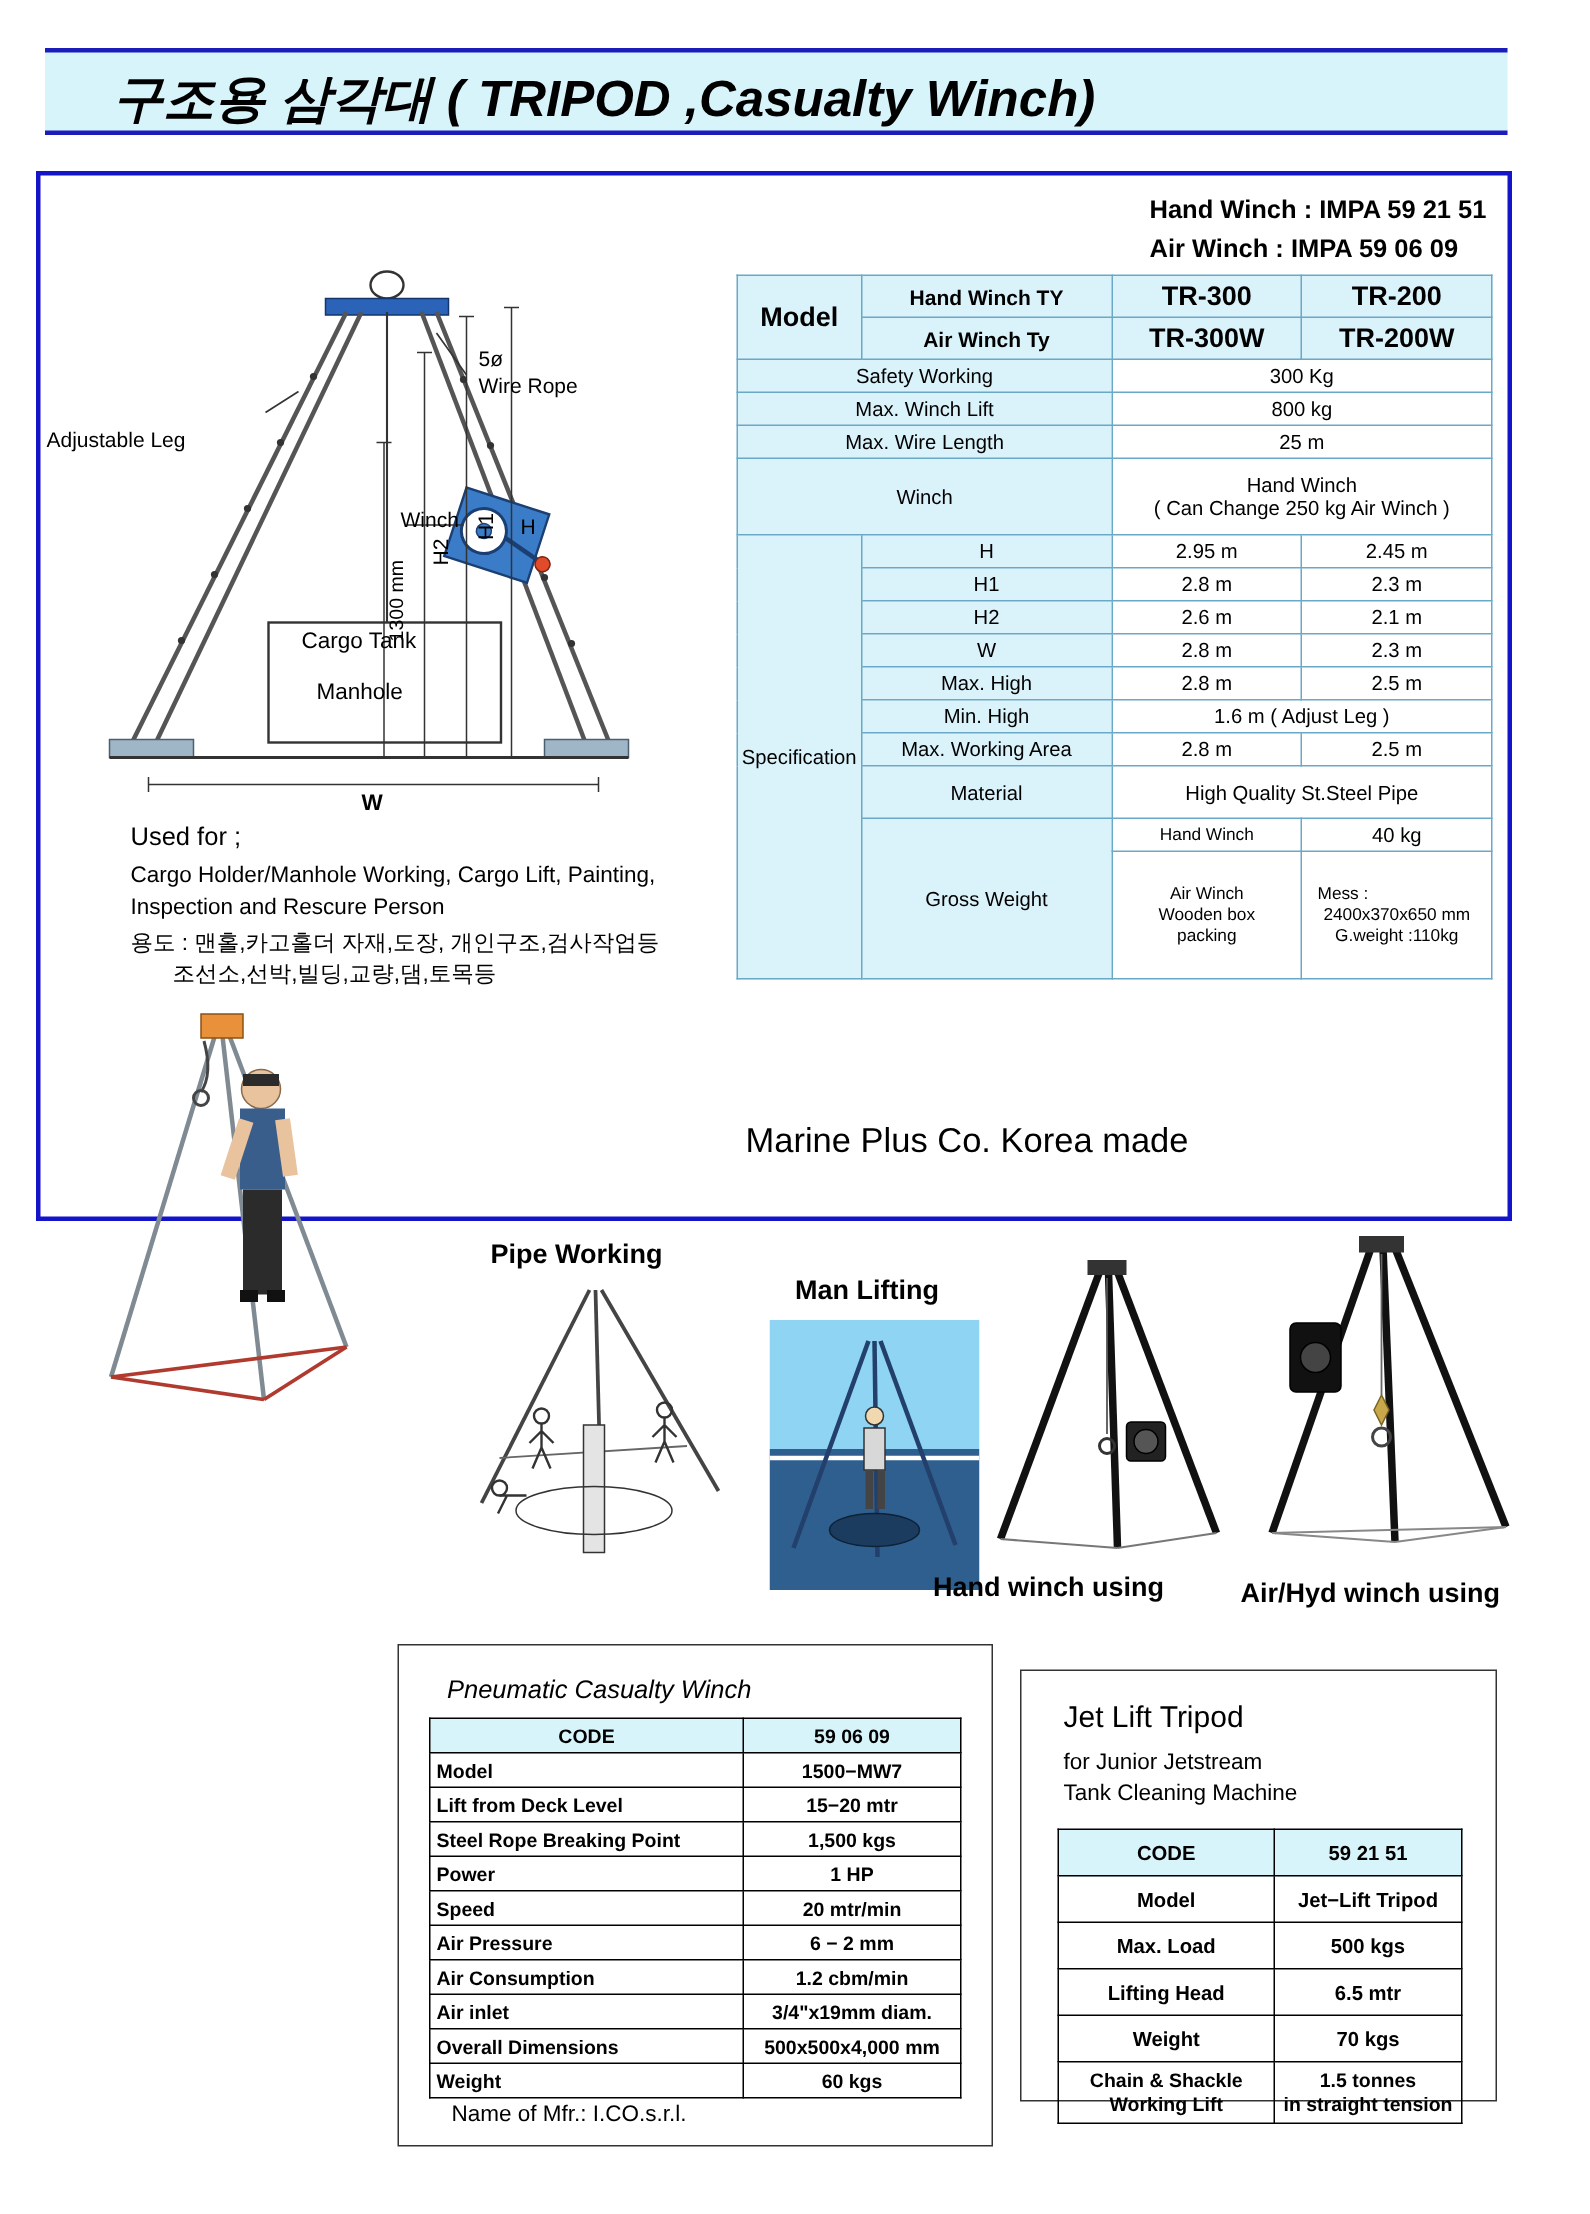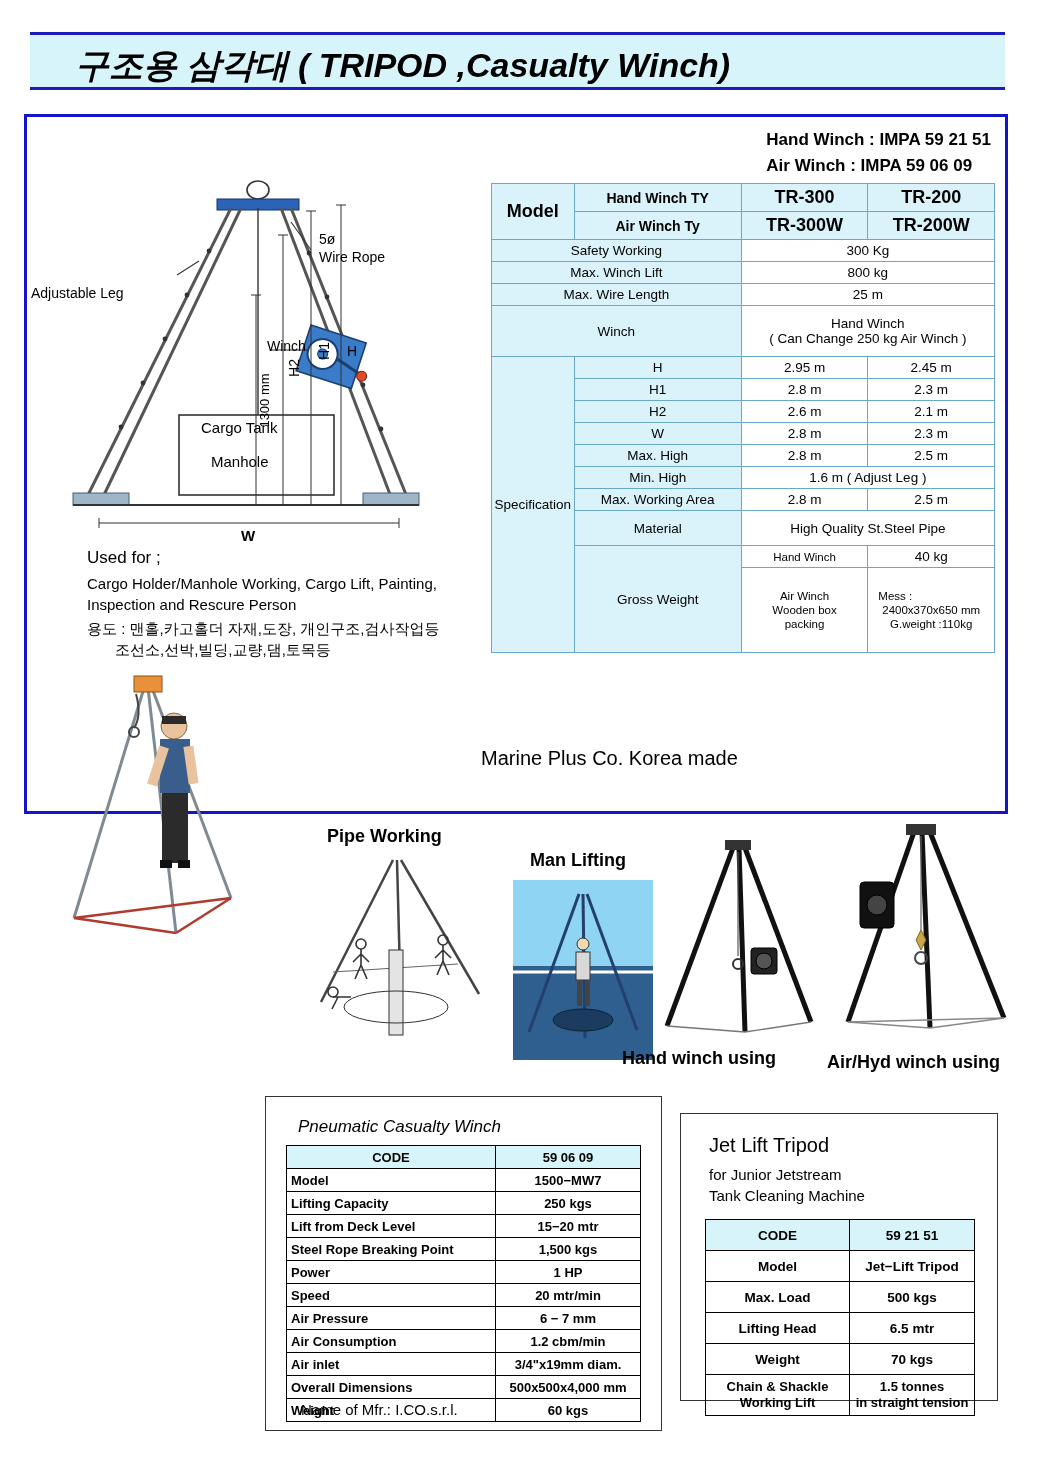--- a/index.html
+++ b/index.html
@@ -114,23 +114,23 @@
     background: #daf3fb;
     font-weight: bold;
     font-size: 18px;
   }
   table.spec td.small {
     font-size: 11.5px;
     line-height: 14px;
   }
   .marine {
     position: absolute;
-    left: 454px;
+    left: 470px;
     top: 630px;
-    font-size: 20px;
+    font-size: 23px;
   }
 
   
   .photo {
     position: absolute;
   }
   .cap {
     position: absolute;
     font-size: 18px;
     font-weight: bold;
@@ -525,42 +525,38 @@
     <tbody>
         <tr class="head">
       <td class="k">CODE</td>
       <td class="v">59 06 09</td>
     </tr>
     <tr>
       <td class="k">Model</td>
       <td class="v">1500−MW7</td>
     </tr>
     <tr>
-      <td class="k">Lifting Capacity</td>
-      <td class="v">250 kgs</td>
-    </tr>
-    <tr>
       <td class="k">Lift from Deck Level</td>
       <td class="v">15−20 mtr</td>
     </tr>
     <tr>
       <td class="k">Steel Rope Breaking Point</td>
       <td class="v">1,500 kgs</td>
     </tr>
     <tr>
       <td class="k">Power</td>
       <td class="v">1 HP</td>
     </tr>
     <tr>
       <td class="k">Speed</td>
       <td class="v">20 mtr/min</td>
     </tr>
     <tr>
       <td class="k">Air Pressure</td>
-      <td class="v">6 − 7 mm</td>
+      <td class="v">6 − 2 mm</td>
     </tr>
     <tr>
       <td class="k">Air Consumption</td>
       <td class="v">1.2 cbm/min</td>
     </tr>
     <tr>
       <td class="k">Air inlet</td>
       <td class="v">3/4"x19mm diam.</td>
     </tr>
     <tr>

